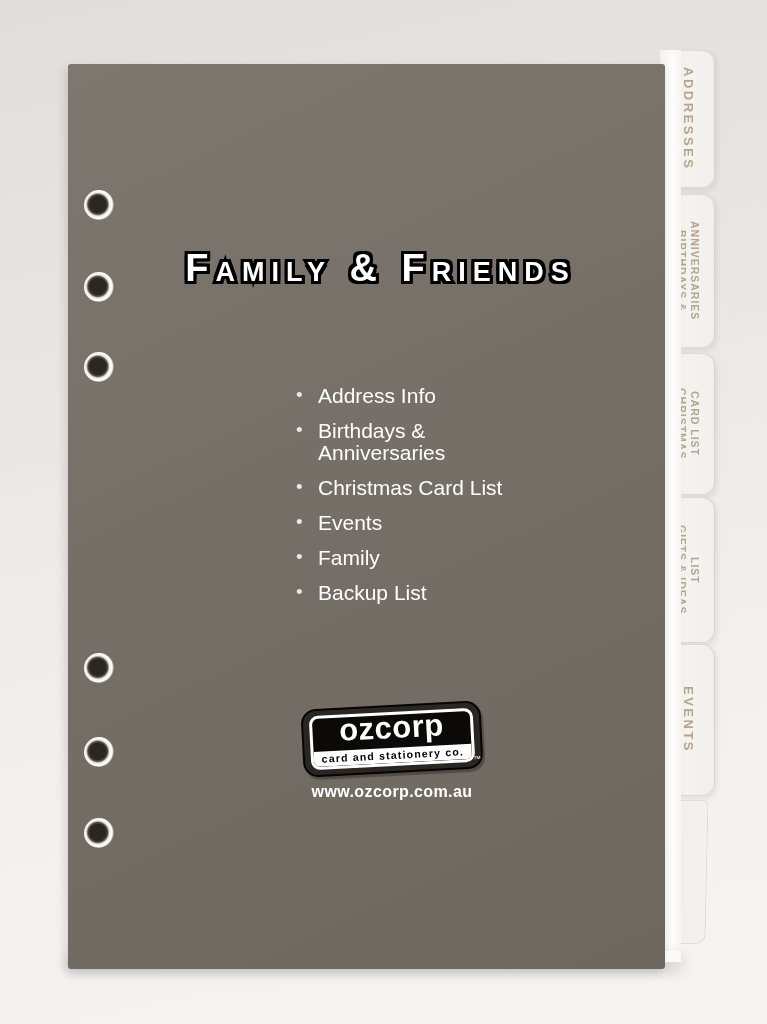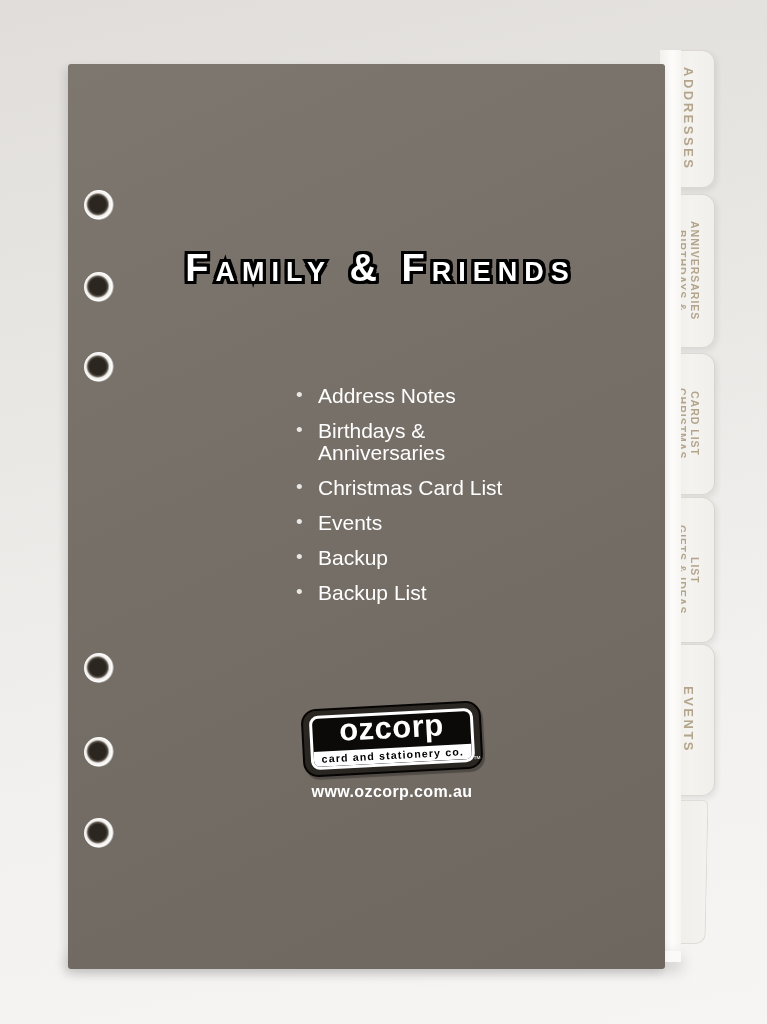--- a/index.html
+++ b/index.html
@@ -164,25 +164,25 @@
     <div class="hole hole-3"></div>
     <div class="hole hole-4"></div>
     <div class="hole hole-5"></div>
     <div class="hole hole-6"></div>
 
     <div class="title-block">
       <div class="title-line">Family &amp; Friends</div>
     </div>
 
     <ul class="contents-list">
-      <li>Address Notes</li>
+      <li>Address Info</li>
       <li>Birthdays &amp; Anniversaries</li>
       <li>Christmas Card List</li>
       <li>Events</li>
-      <li>Backup</li>
+      <li>Family</li>
       <li>Backup List</li>
     </ul>
 
     <div class="logo">
       <div class="logo-inner">
         <div class="logo-word">ozcorp</div>
         <div class="logo-strip">card and stationery co.</div>
       </div>
       <span class="logo-tm">™</span>
     </div>

